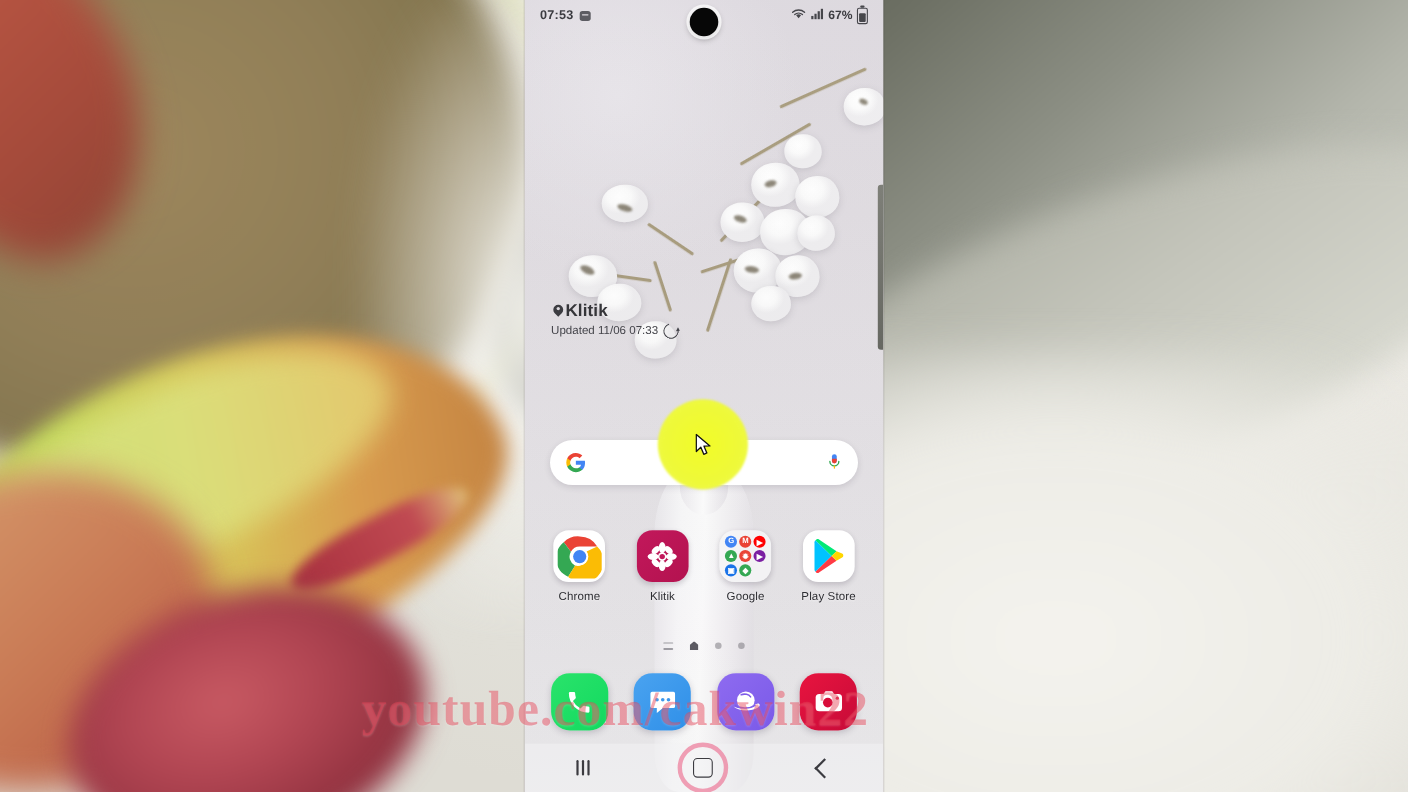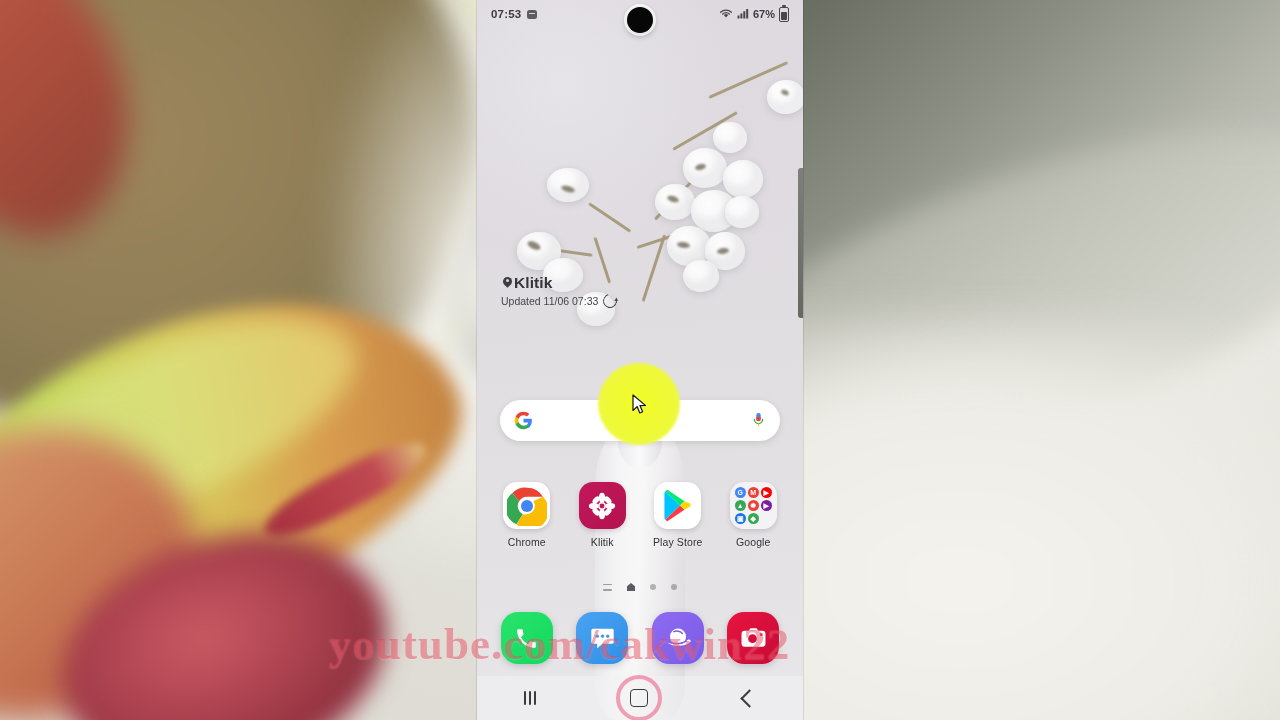--- a/index.html
+++ b/index.html
@@ -385,46 +385,46 @@
               <ellipse cx="27.8" cy="12.2" rx="3.6" ry="5.8" transform="rotate(-45 27.8 12.2)"></ellipse>
               <ellipse cx="12.2" cy="27.8" rx="3.6" ry="5.8" transform="rotate(-45 12.2 27.8)"></ellipse>
             </g>
             <circle cx="20" cy="20" r="3.3" fill="#c2185b"></circle>
           </svg>
         </div>
         <span class="app-label">Klitik</span>
       </div>
 
       <div class="app">
-        <div class="app-ico ico-play">
-          <svg width="29" height="31" viewBox="0 0 30 32">
-            <path d="M2.4 1.2 17.6 16 2.4 30.8A2.4 2.4 0 0 1 1.5 29V3A2.4 2.4 0 0 1 2.4 1.2z" fill="#00c3ff"></path>
-            <path d="M2.4 1.2 17.6 16l4.6-4.5L6.4.9a2.7 2.7 0 0 0-4 .3z" fill="#00e977"></path>
-            <path d="M2.4 30.8 17.6 16l4.6 4.5L6.4 31.1a2.7 2.7 0 0 1-4-.3z" fill="#ff3a44"></path>
-            <path d="M22.2 11.5 17.6 16l4.6 4.5 5.3-3.1a2.1 2.1 0 0 0 0-3.7z" fill="#ffd600"></path>
-          </svg>
-        </div>
-        <span class="app-label">Play Store</span>
-      </div>
-
-      <div class="app">
         <div class="app-ico ico-folder" id="folder-grid">
             <span class="mini" style="background: rgb(66, 133, 244);">G</span>
             <span class="mini" style="background: rgb(234, 67, 53);">M</span>
             <span class="mini" style="background: rgb(255, 0, 0);">▶</span>
             <span class="mini" style="background: rgb(52, 168, 83);">▲</span>
             <span class="mini" style="background: rgb(234, 67, 53);">✹</span>
             <span class="mini" style="background: rgb(123, 31, 162);">▶</span>
             <span class="mini" style="background: rgb(26, 115, 232);">▣</span>
             <span class="mini" style="background: rgb(52, 168, 83);">◆</span>
             <span class="mini" style="background: transparent;"></span>
           </div>
         <span class="app-label">Google</span>
       </div>
 
+      <div class="app">
+        <div class="app-ico ico-play">
+          <svg width="29" height="31" viewBox="0 0 30 32">
+            <path d="M2.4 1.2 17.6 16 2.4 30.8A2.4 2.4 0 0 1 1.5 29V3A2.4 2.4 0 0 1 2.4 1.2z" fill="#00c3ff"></path>
+            <path d="M2.4 1.2 17.6 16l4.6-4.5L6.4.9a2.7 2.7 0 0 0-4 .3z" fill="#00e977"></path>
+            <path d="M2.4 30.8 17.6 16l4.6 4.5L6.4 31.1a2.7 2.7 0 0 1-4-.3z" fill="#ff3a44"></path>
+            <path d="M22.2 11.5 17.6 16l4.6 4.5 5.3-3.1a2.1 2.1 0 0 0 0-3.7z" fill="#ffd600"></path>
+          </svg>
+        </div>
+        <span class="app-label">Play Store</span>
+      </div>
+
     </div>
 
     <div class="pager">
       <span class="pg-list">
           <i></i>
           <i></i>
         </span>
       <span class="pg-home"></span>
       <span class="pg-dot"></span>
       <span class="pg-dot"></span>

